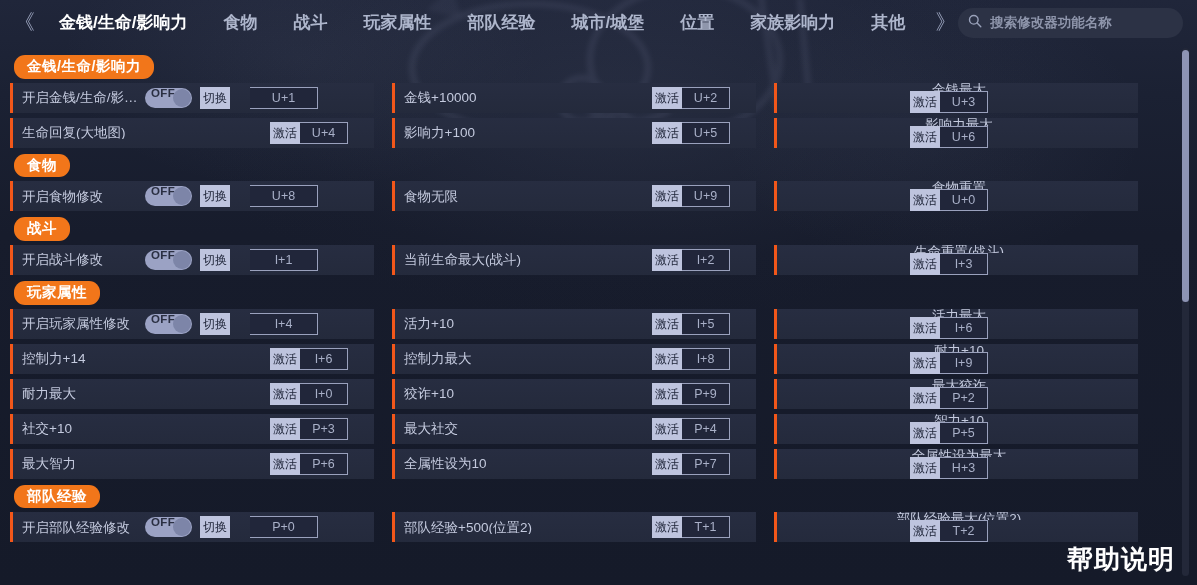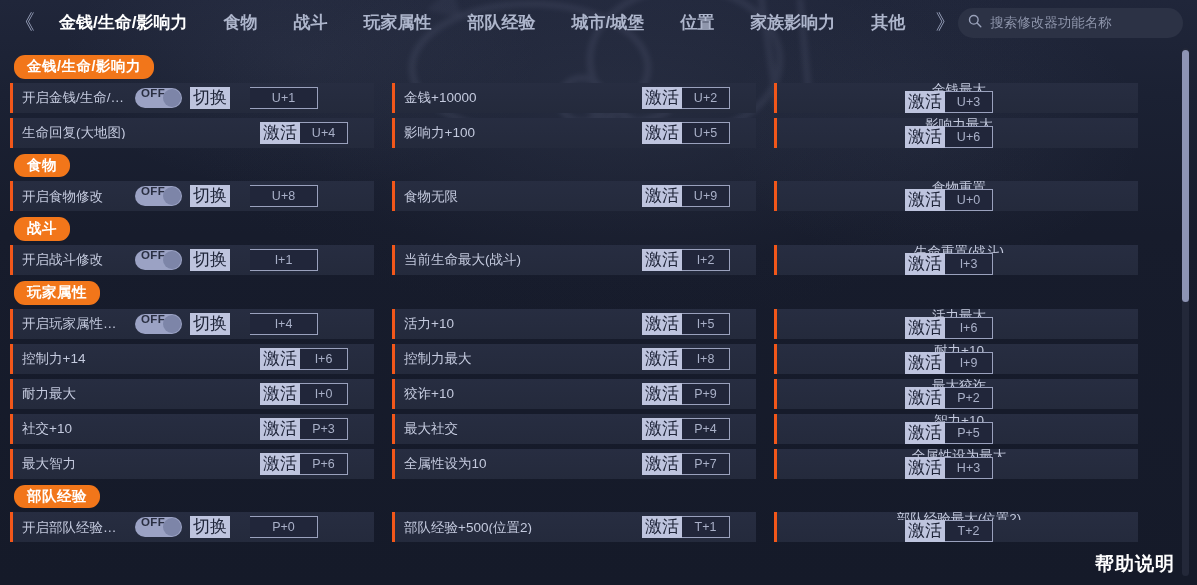--- a/index.html
+++ b/index.html
@@ -77,20 +77,21 @@
   }
   .search .mag { flex: 0 0 auto; }
   .search input {
     background: transparent;
     border: 0;
     outline: 0;
     color: #c6cbdb;
     font-size: 13.5px;
     width: 100%;
     font-family: "Liberation Sans", sans-serif;
+    font-weight: bold;
   }
   .search input::placeholder { color: #8e95ab; }
 
   
   .content {
     position: relative;
     height: 540px;
     padding: 4px 0 0 0;
     z-index: 4;
   }
@@ -173,21 +174,21 @@
   .hotkey {
     flex: 0 0 auto;
     display: flex;
     align-items: stretch;
     height: 22px;
     margin-right: 26px;
   }
   .hotkey .act {
     background: #bec4de;
     color: #20263a;
-    font-size: 17px;
+    font-size: 12px;
     line-height: 22px;
     padding: 0 3px;
     min-width: 26px;
     text-align: left;
     white-space: nowrap;
   }
   .hotkey .key {
     width: 48px;
     border: 1px solid #9aa1bd;
     border-left: 0;
@@ -214,21 +215,21 @@
     position: absolute;
     top: 2px; left: 0;
     width: 7px; height: 252px;
     border-radius: 4px;
     background: #8d94b4;
   }
 
   .help {
     position: absolute;
     right: 22px; bottom: 8px;
-    font-size: 19px;
+    font-size: 26px;
     font-weight: bold;
     color: #ffffff;
     z-index: 7;
     letter-spacing: 1px;
   }
 </style>
 </head>
 <body>
 
 <div id="app">

